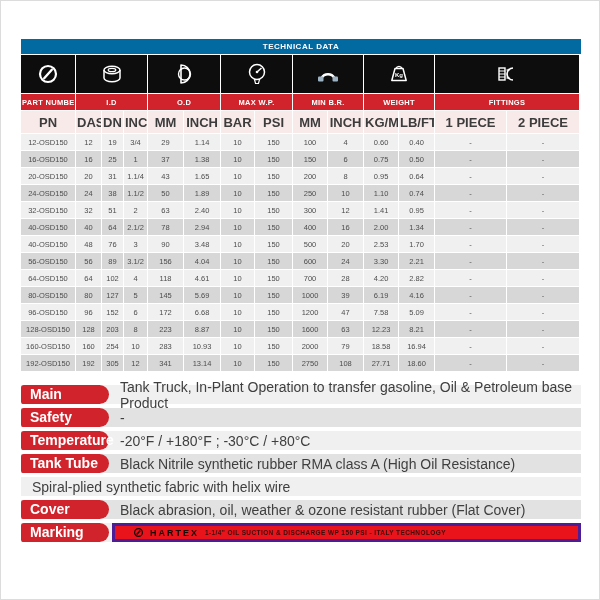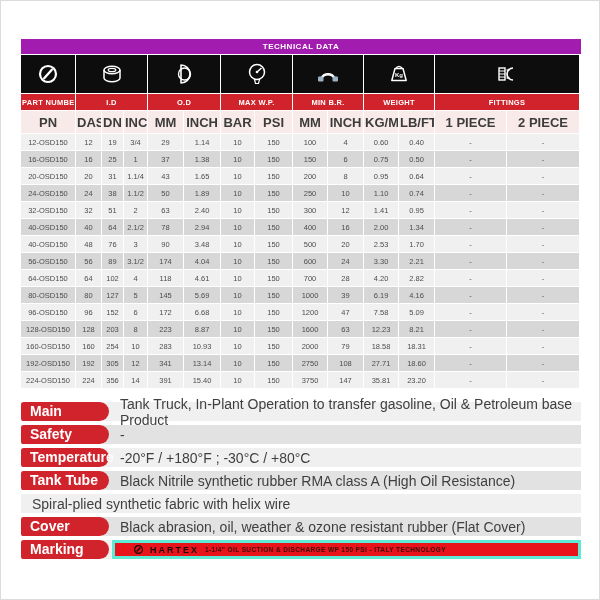--- a/index.html
+++ b/index.html
@@ -17,21 +17,21 @@
   }
   .content {
     position: absolute;
     left: 20px; top: 38px;
     width: 560px;
   }
 
   
   .title-bar {
     height: 15px;
-    background: #a21caf;
+    background: #0369a1;
     color: #ffffff;
     font-size: 8px;
     font-weight: bold;
     letter-spacing: 0.5px;
     display: flex; align-items: center; justify-content: center;
   }
 
   
   table.data-table {
     width: 560px;
@@ -101,21 +101,21 @@
     margin-left: 11px;
     font-size: 14px;
     color: #3f3f3f;
   }
 
   
   .marking-bar {
     flex: 1;
     height: 19px;
     margin-left: 3px;
-    background: #5eead4;
+    background: #4c1d95;
     padding: 3px 3px;
     display: flex;
   }
   .marking-stripe {
     flex: 1;
     background: #e8131b;
     display: flex;
     align-items: center;
     padding-left: 18px;
     gap: 6px;
@@ -354,21 +354,21 @@
             <td>2.53</td>
             <td>1.70</td>
             <td>-</td>
             <td>-</td>
           </tr>
           <tr class="dark">
             <td>56-OSD150</td>
             <td>56</td>
             <td>89</td>
             <td>3.1/2</td>
-            <td>174</td>
+            <td>156</td>
             <td>4.04</td>
             <td>10</td>
             <td>150</td>
             <td>600</td>
             <td>24</td>
             <td>3.30</td>
             <td>2.21</td>
             <td>-</td>
             <td>-</td>
           </tr>
@@ -441,53 +441,37 @@
             <td>160</td>
             <td>254</td>
             <td>10</td>
             <td>283</td>
             <td>10.93</td>
             <td>10</td>
             <td>150</td>
             <td>2000</td>
             <td>79</td>
             <td>18.58</td>
-            <td>18.31</td>
+            <td>16.94</td>
             <td>-</td>
             <td>-</td>
           </tr>
           <tr class="dark">
             <td>192-OSD150</td>
             <td>192</td>
             <td>305</td>
             <td>12</td>
             <td>341</td>
             <td>13.14</td>
             <td>10</td>
             <td>150</td>
             <td>2750</td>
             <td>108</td>
             <td>27.71</td>
             <td>18.60</td>
-            <td>-</td>
-            <td>-</td>
-          </tr>
-          <tr class="light">
-            <td>224-OSD150</td>
-            <td>224</td>
-            <td>356</td>
-            <td>14</td>
-            <td>391</td>
-            <td>15.40</td>
-            <td>10</td>
-            <td>150</td>
-            <td>3750</td>
-            <td>147</td>
-            <td>35.81</td>
-            <td>23.20</td>
             <td>-</td>
             <td>-</td>
           </tr>
         </tbody>
     </table>
 
     <div class="specs">
       <div class="spec-row light">
         <div class="spec-label">Main Application</div>
         <div class="spec-value">Tank Truck, In-Plant Operation to transfer gasoline, Oil &amp; Petroleum base Product</div>

